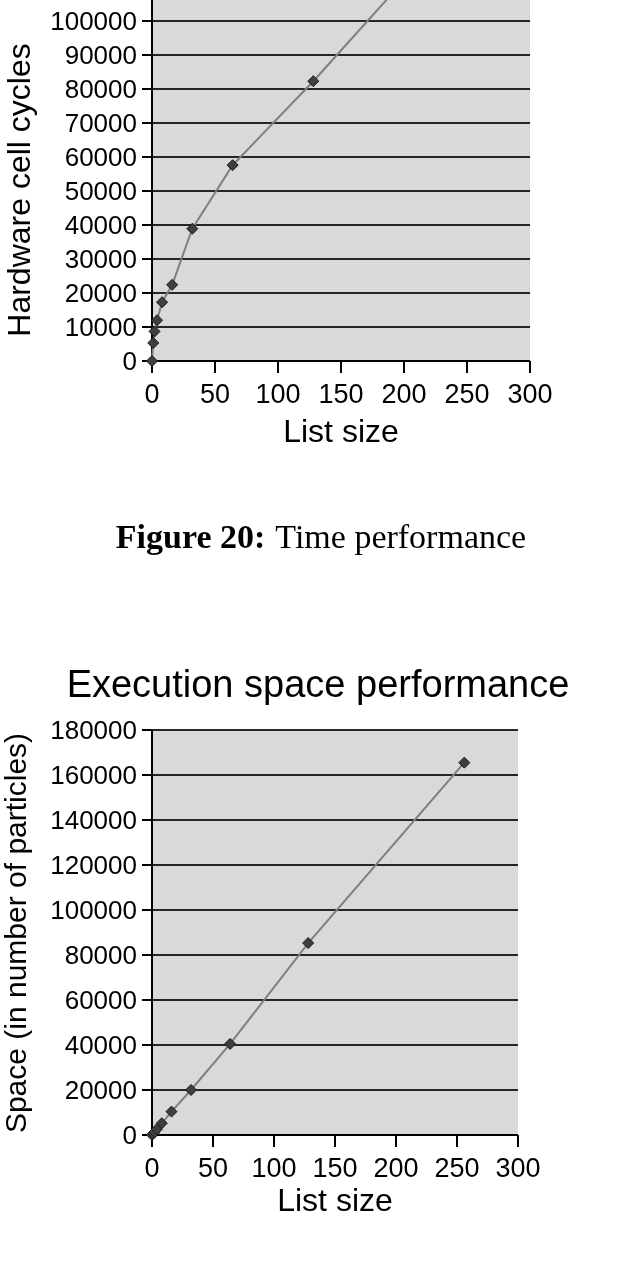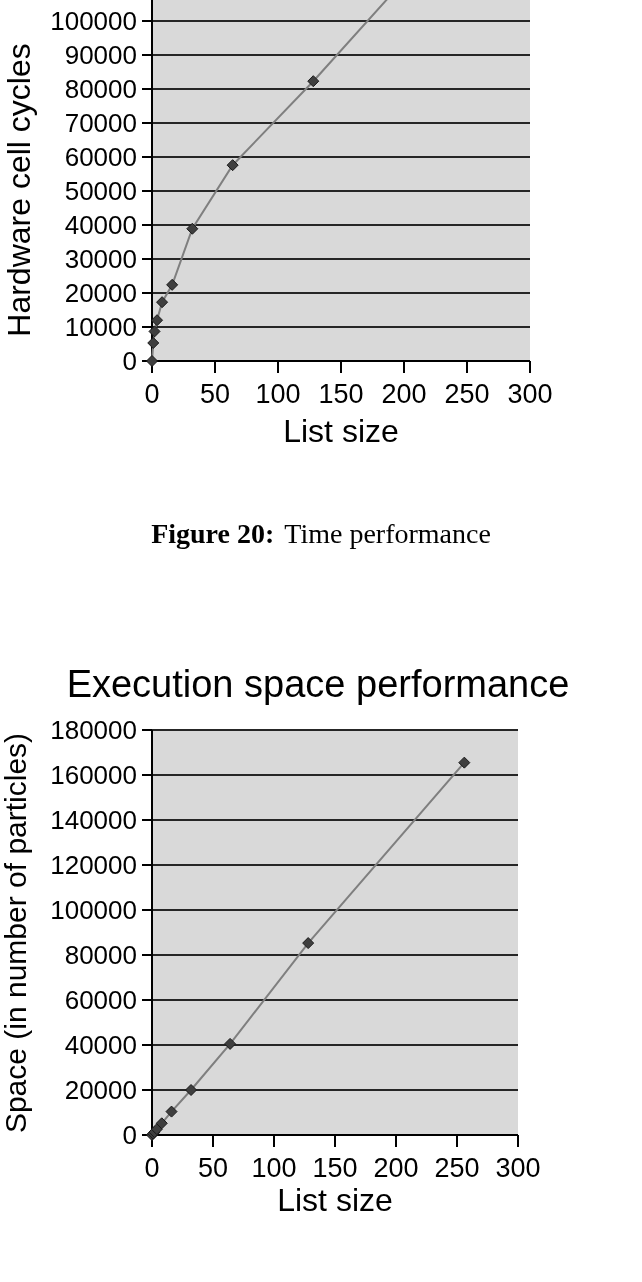--- a/index.html
+++ b/index.html
@@ -14,21 +14,21 @@
   .chart-svg{position:absolute;left:0;display:block;}
   #chart1-svg{top:0;}
   #chart2-svg{top:645px;}
   .figure-caption{
     position:absolute;
     top:518px;
     left:0;
     width:642px;
     text-align:center;
     font-family:"Liberation Serif", serif;
-    font-size:28px;
+    font-size:34px;
     color:#000000;
     white-space:nowrap;
   }
   .figure-caption .cap-prefix{font-weight:bold;}
   .figure-caption .cap-text{margin-left:10px;}
 </style>
 </head>
 <body>
 
 <div class="page">

